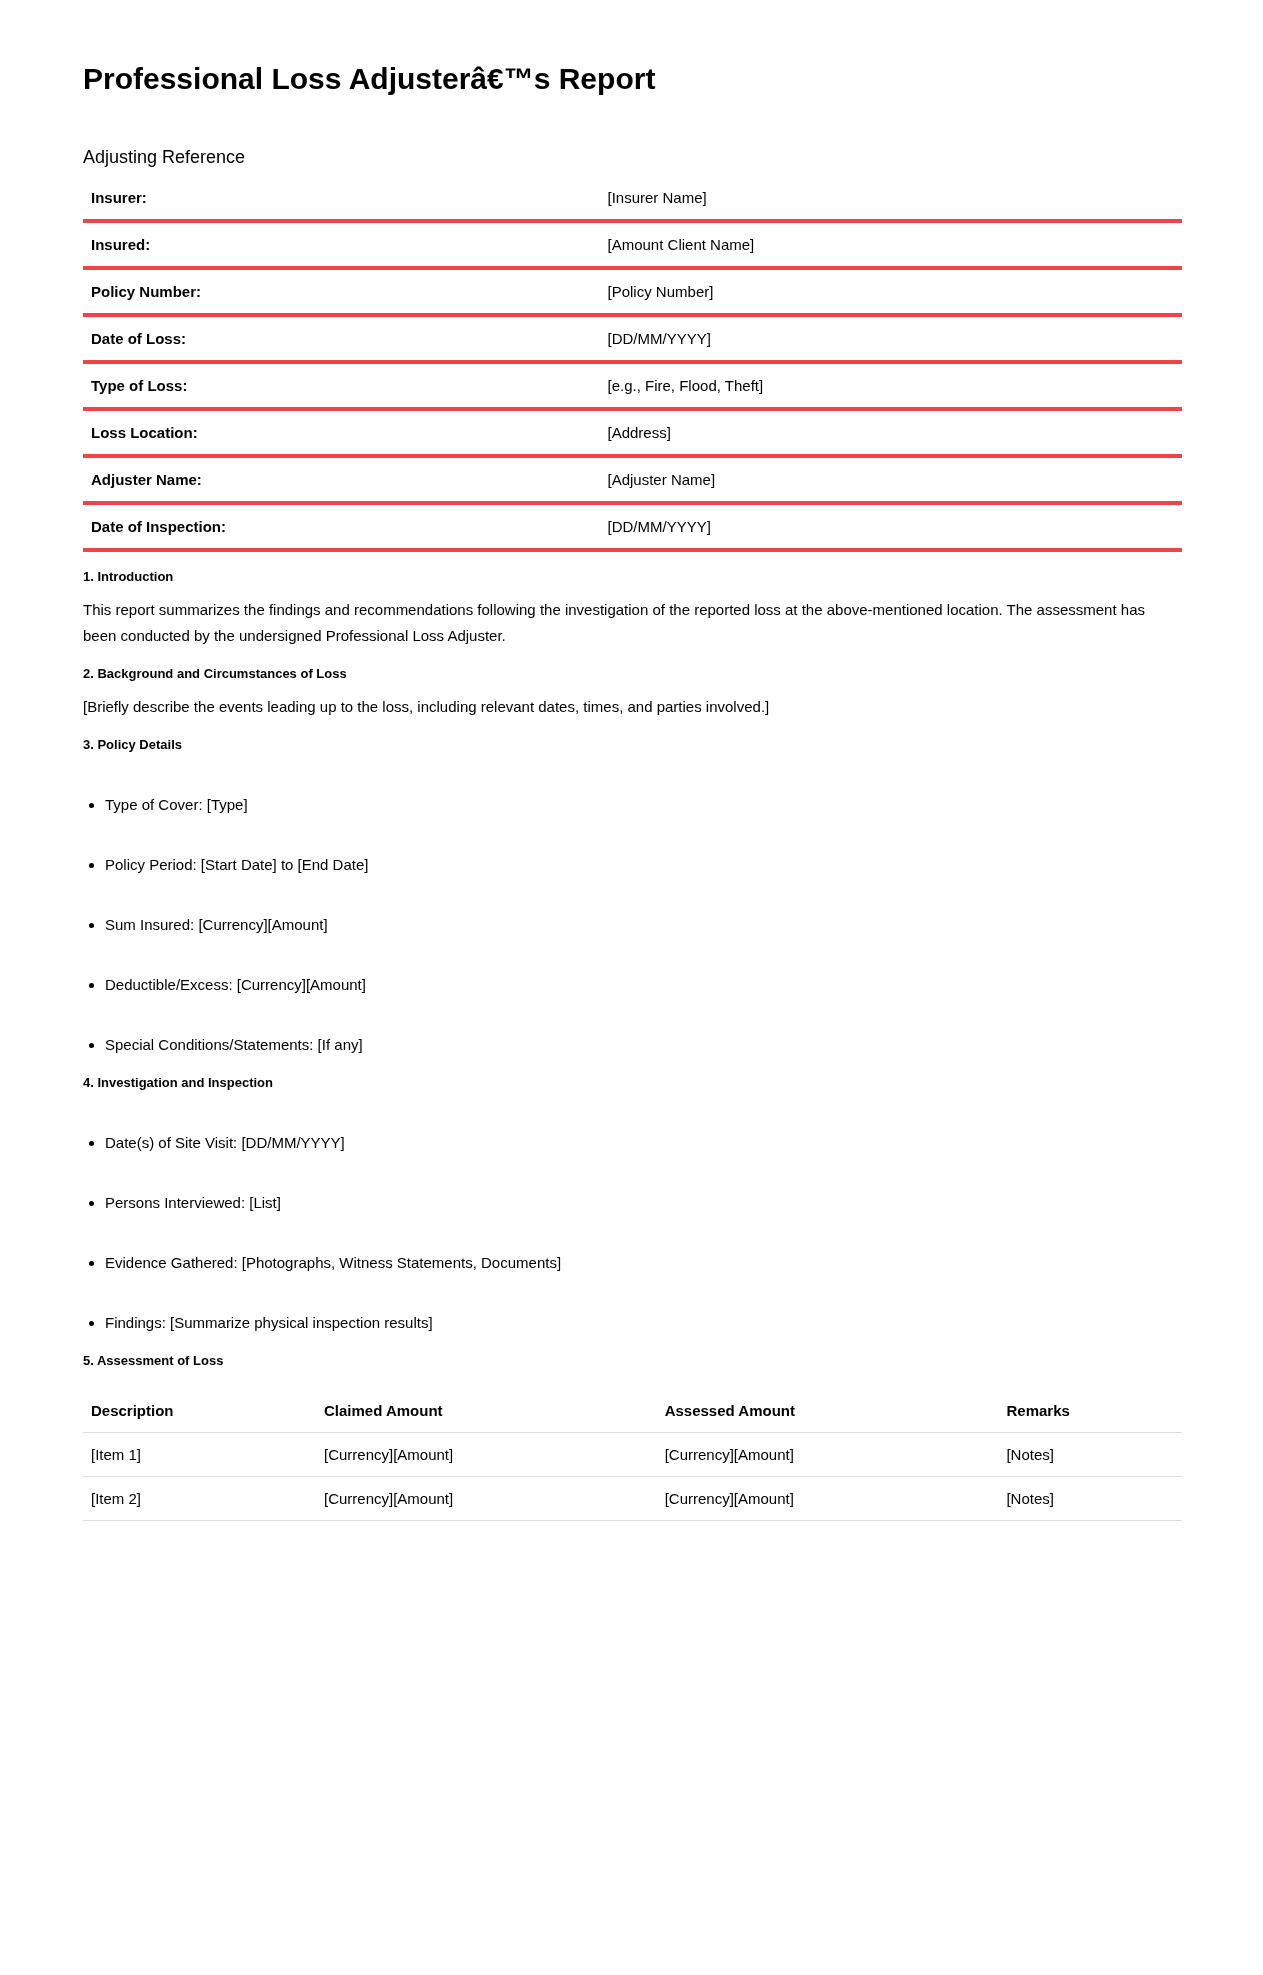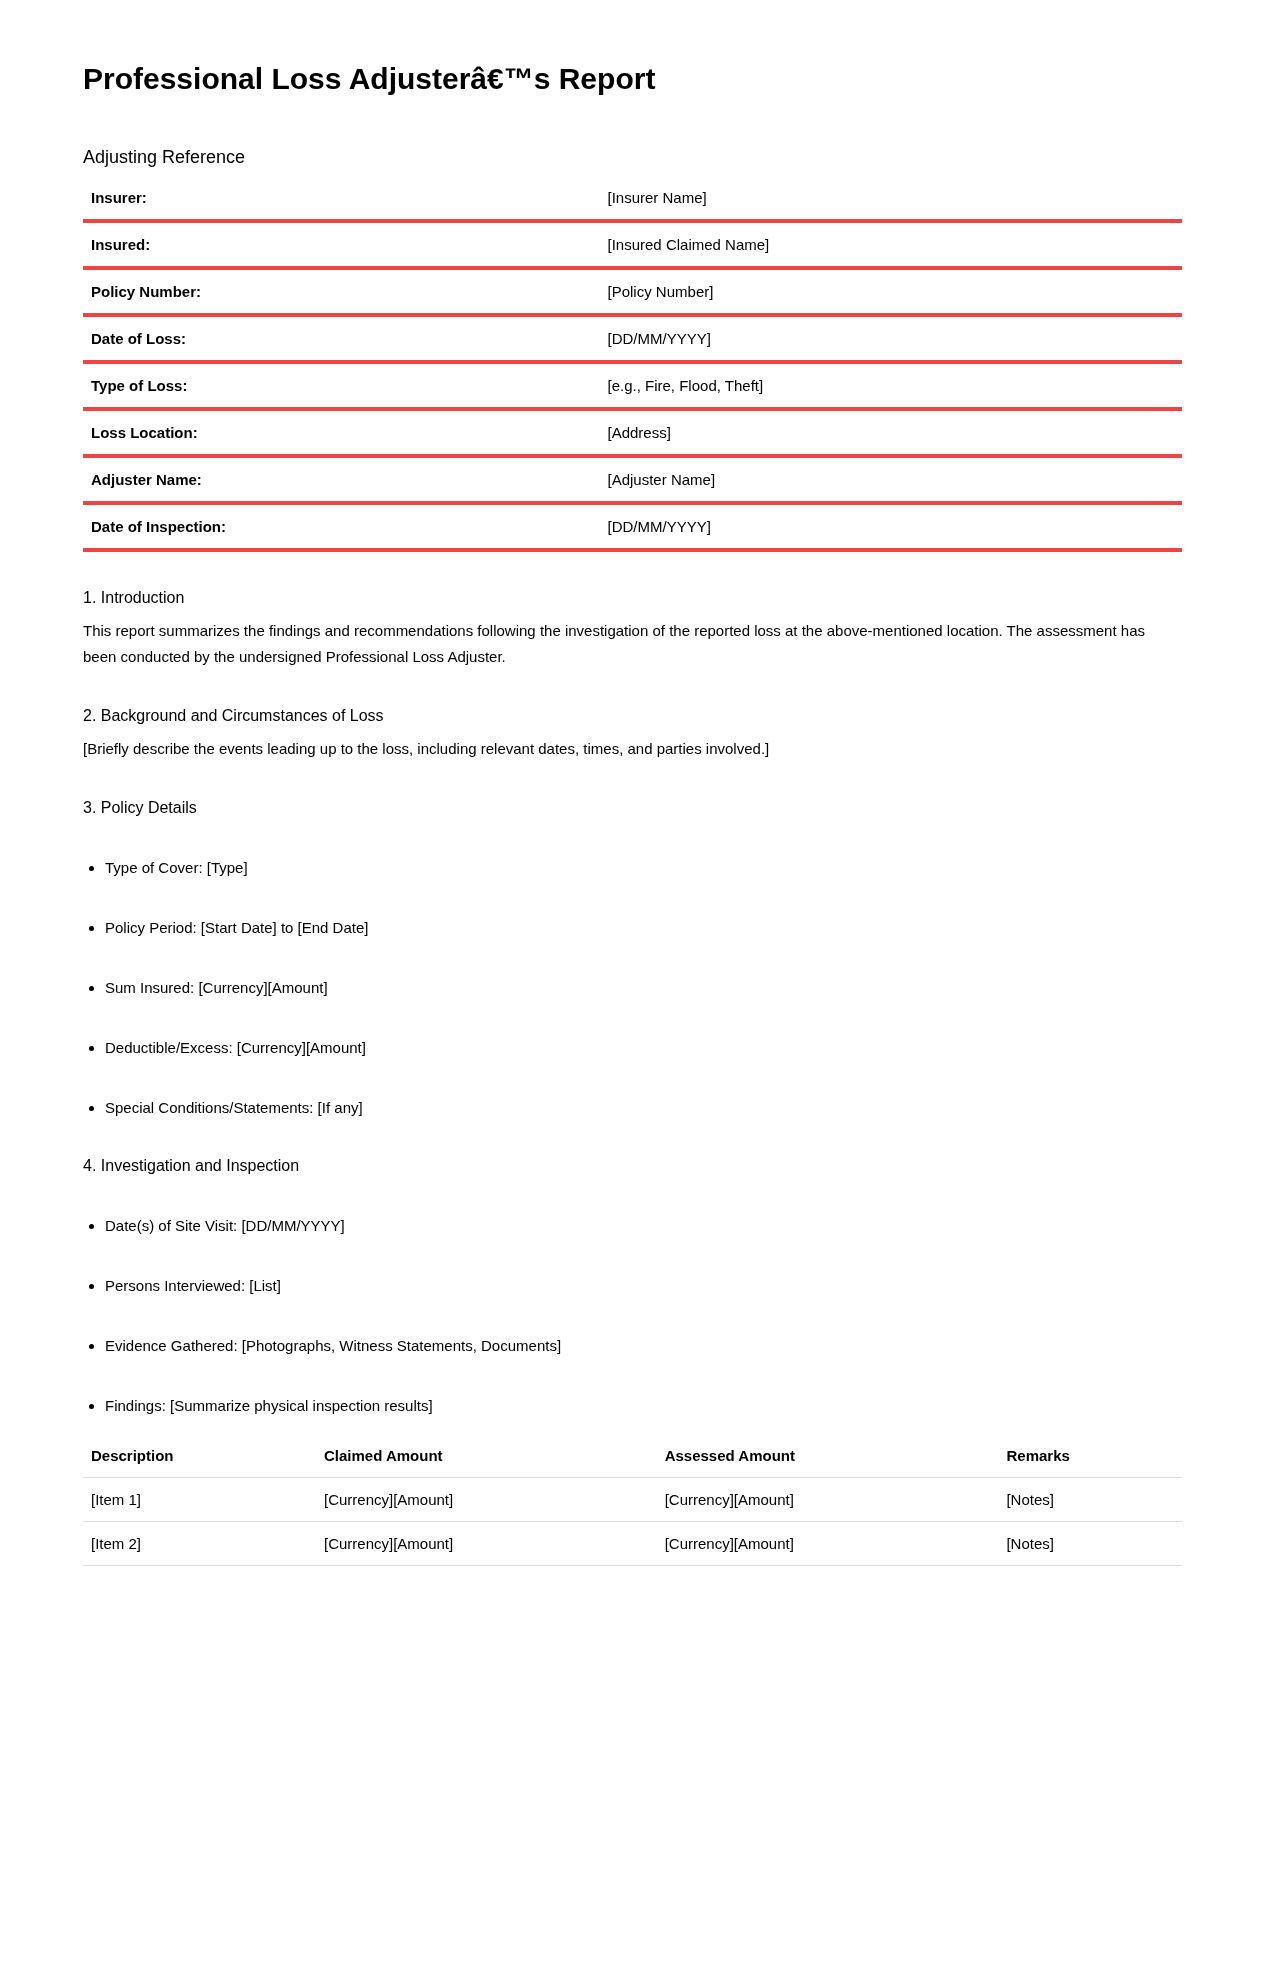--- a/index.html
+++ b/index.html
@@ -40,24 +40,24 @@
     line-height: 17px;
     padding: 13px 8px;
     border-bottom: 4px solid #ef4444;
     vertical-align: middle;
   }
   table.ref-table td.lbl {
     font-weight: bold;
     width: 47%;
   }
   h2.section-heading {
-    font-size: 16px;
+    font-size: 13px;
     line-height: 24px;
-    font-weight: normal;
-    margin: 34px 0 0 0;
+    font-weight: bold;
+    margin: 13px 0 0 0;
   }
   p.body-text {
     font-size: 15px;
     line-height: 26px;
     margin: 8px 0 0 0;
   }
   ul.bullet-list {
     margin: 16px 0 14px 0;
     padding-left: 22px;
   }
@@ -96,21 +96,21 @@
   <h2 class="ref-heading">Adjusting Reference</h2>
 
   <table class="ref-table">
     <tbody>
       <tr>
         <td class="lbl">Insurer:</td>
         <td class="val">[Insurer Name]</td>
       </tr>
       <tr>
         <td class="lbl">Insured:</td>
-        <td class="val">[Insured Claimed Name]</td>
+        <td class="val">[Amount Client Name]</td>
       </tr>
       <tr>
         <td class="lbl">Policy Number:</td>
         <td class="val">[Policy Number]</td>
       </tr>
       <tr>
         <td class="lbl">Date of Loss:</td>
         <td class="val">[DD/MM/YYYY]</td>
       </tr>
       <tr>
@@ -148,20 +148,21 @@
   </ul>
 
   <h2 class="section-heading">4. Investigation and Inspection</h2>
   <ul class="bullet-list">
     <li>Date(s) of Site Visit: [DD/MM/YYYY]</li>
     <li>Persons Interviewed: [List]</li>
     <li>Evidence Gathered: [Photographs, Witness Statements, Documents]</li>
     <li>Findings: [Summarize physical inspection results]</li>
   </ul>
 
+  <h2 class="section-heading">5. Assessment of Loss</h2>
   <table class="assess-table">
     <thead>
       <tr>
         <th class="col-desc">Description</th>
         <th class="col-claimed">Claimed Amount</th>
         <th class="col-assessed">Assessed Amount</th>
         <th class="col-remarks">Remarks</th>
       </tr>
     </thead>
     <tbody>

